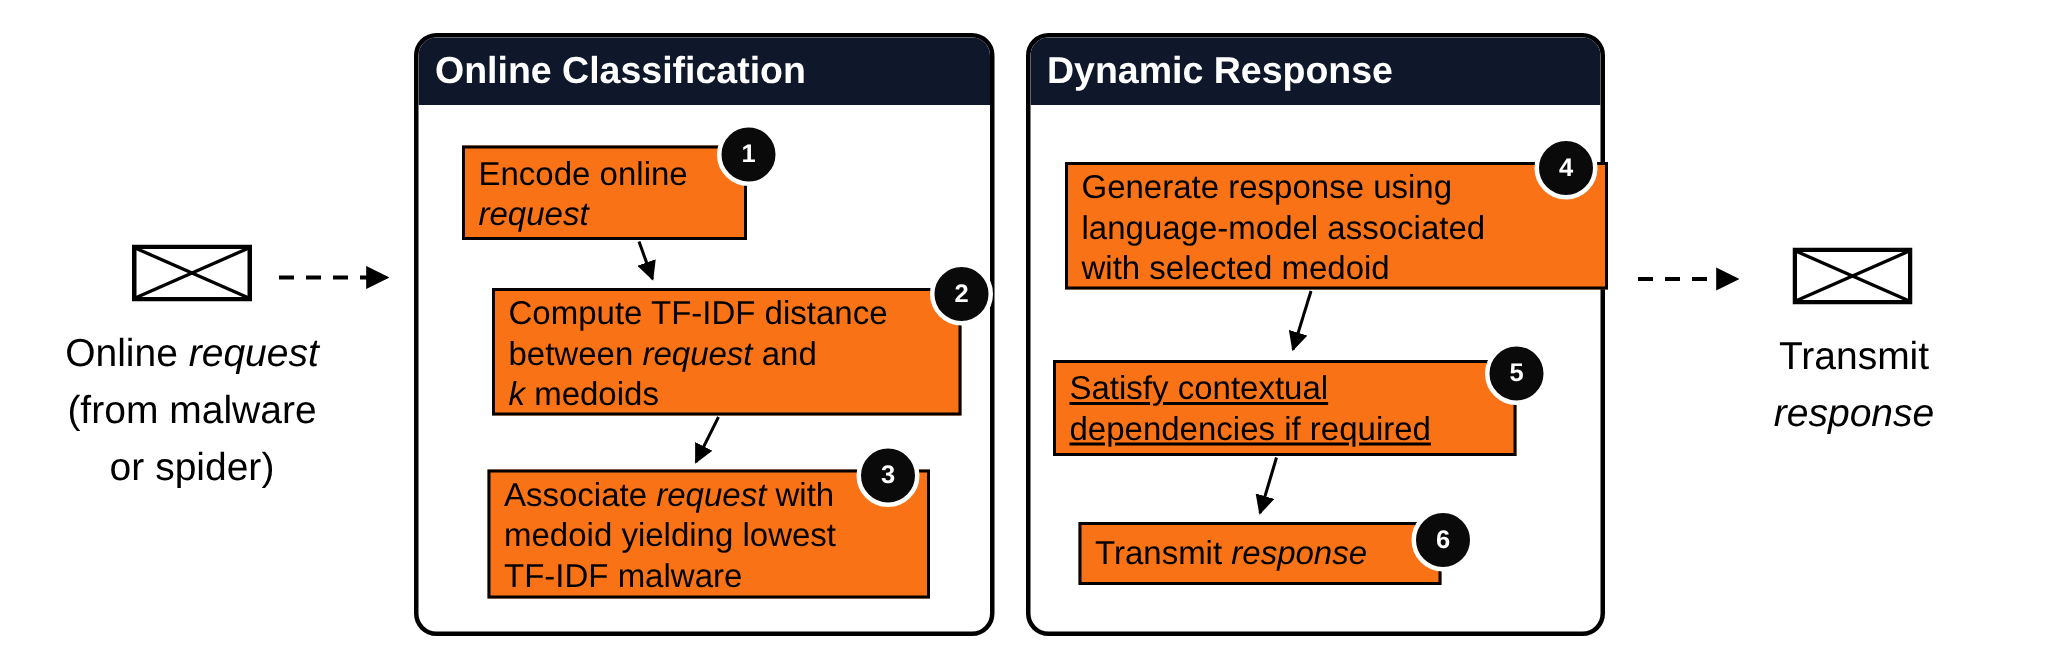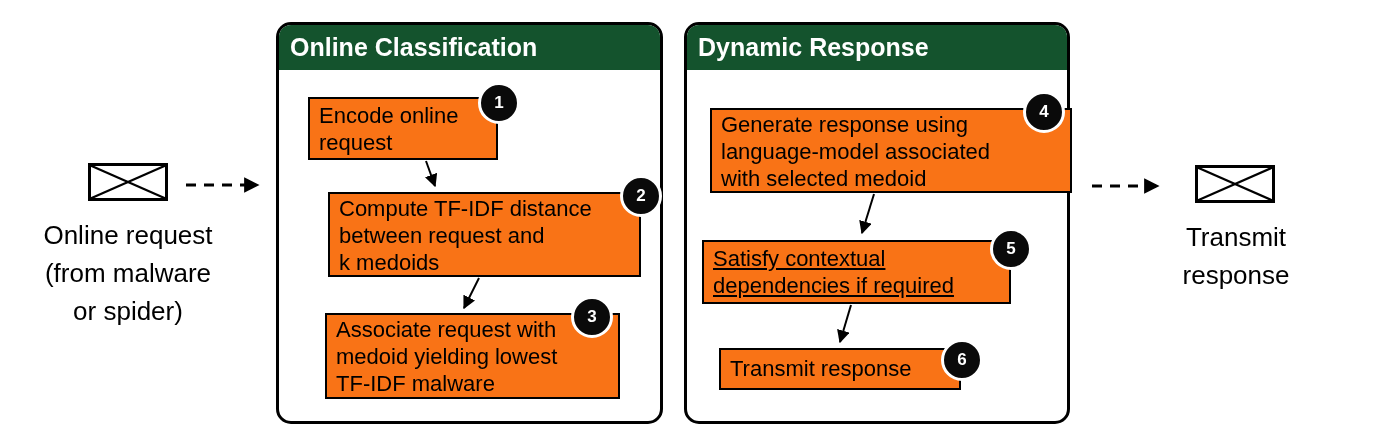--- a/index.html
+++ b/index.html
@@ -8,31 +8,31 @@
     background:#ffffff;color:#000;
     font-family:"Liberation Sans", sans-serif;
   }
   
   .panel{
     position:absolute;top:22px;height:402px;background:#fff;
     border:3px solid #000;border-radius:15px;overflow:hidden;
     box-sizing:border-box;z-index:1;
   }
   .panel-header{
-    background:#14532d;color:#fff;font-weight:bold;font-size:25px;
+    background:#0f172a;color:#fff;font-weight:bold;font-size:25px;
     height:45px;line-height:45px;padding-left:11px;
   }
   
   .node{
     position:absolute;background:#f97316;border:2px solid #000;
     box-sizing:border-box;font-size:22px;line-height:27px;
     padding:1px 9px 0 9px;z-index:2;
   }
   .ln{white-space:nowrap;}
-  .i{}
+  .i{font-style:italic;}
   .b{font-weight:normal;}
   .n1{left:308px;top:97px;width:190px;height:63px;padding-top:3px;}
   .n2{left:328px;top:192px;width:313px;height:85px;}
   .n3{left:303px;top:313px;width:295px;height:86px;margin-left:22px;}
   .n4{left:710px;top:108px;width:362px;height:85px;}
   .n5{left:702px;top:240px;width:309px;height:64px;padding-top:3px;text-decoration:underline;}
   .n6{left:719px;top:348px;width:242px;height:42px;padding-top:5px;}
   
   .badge{
     position:absolute;width:36px;height:36px;border-radius:50%;

